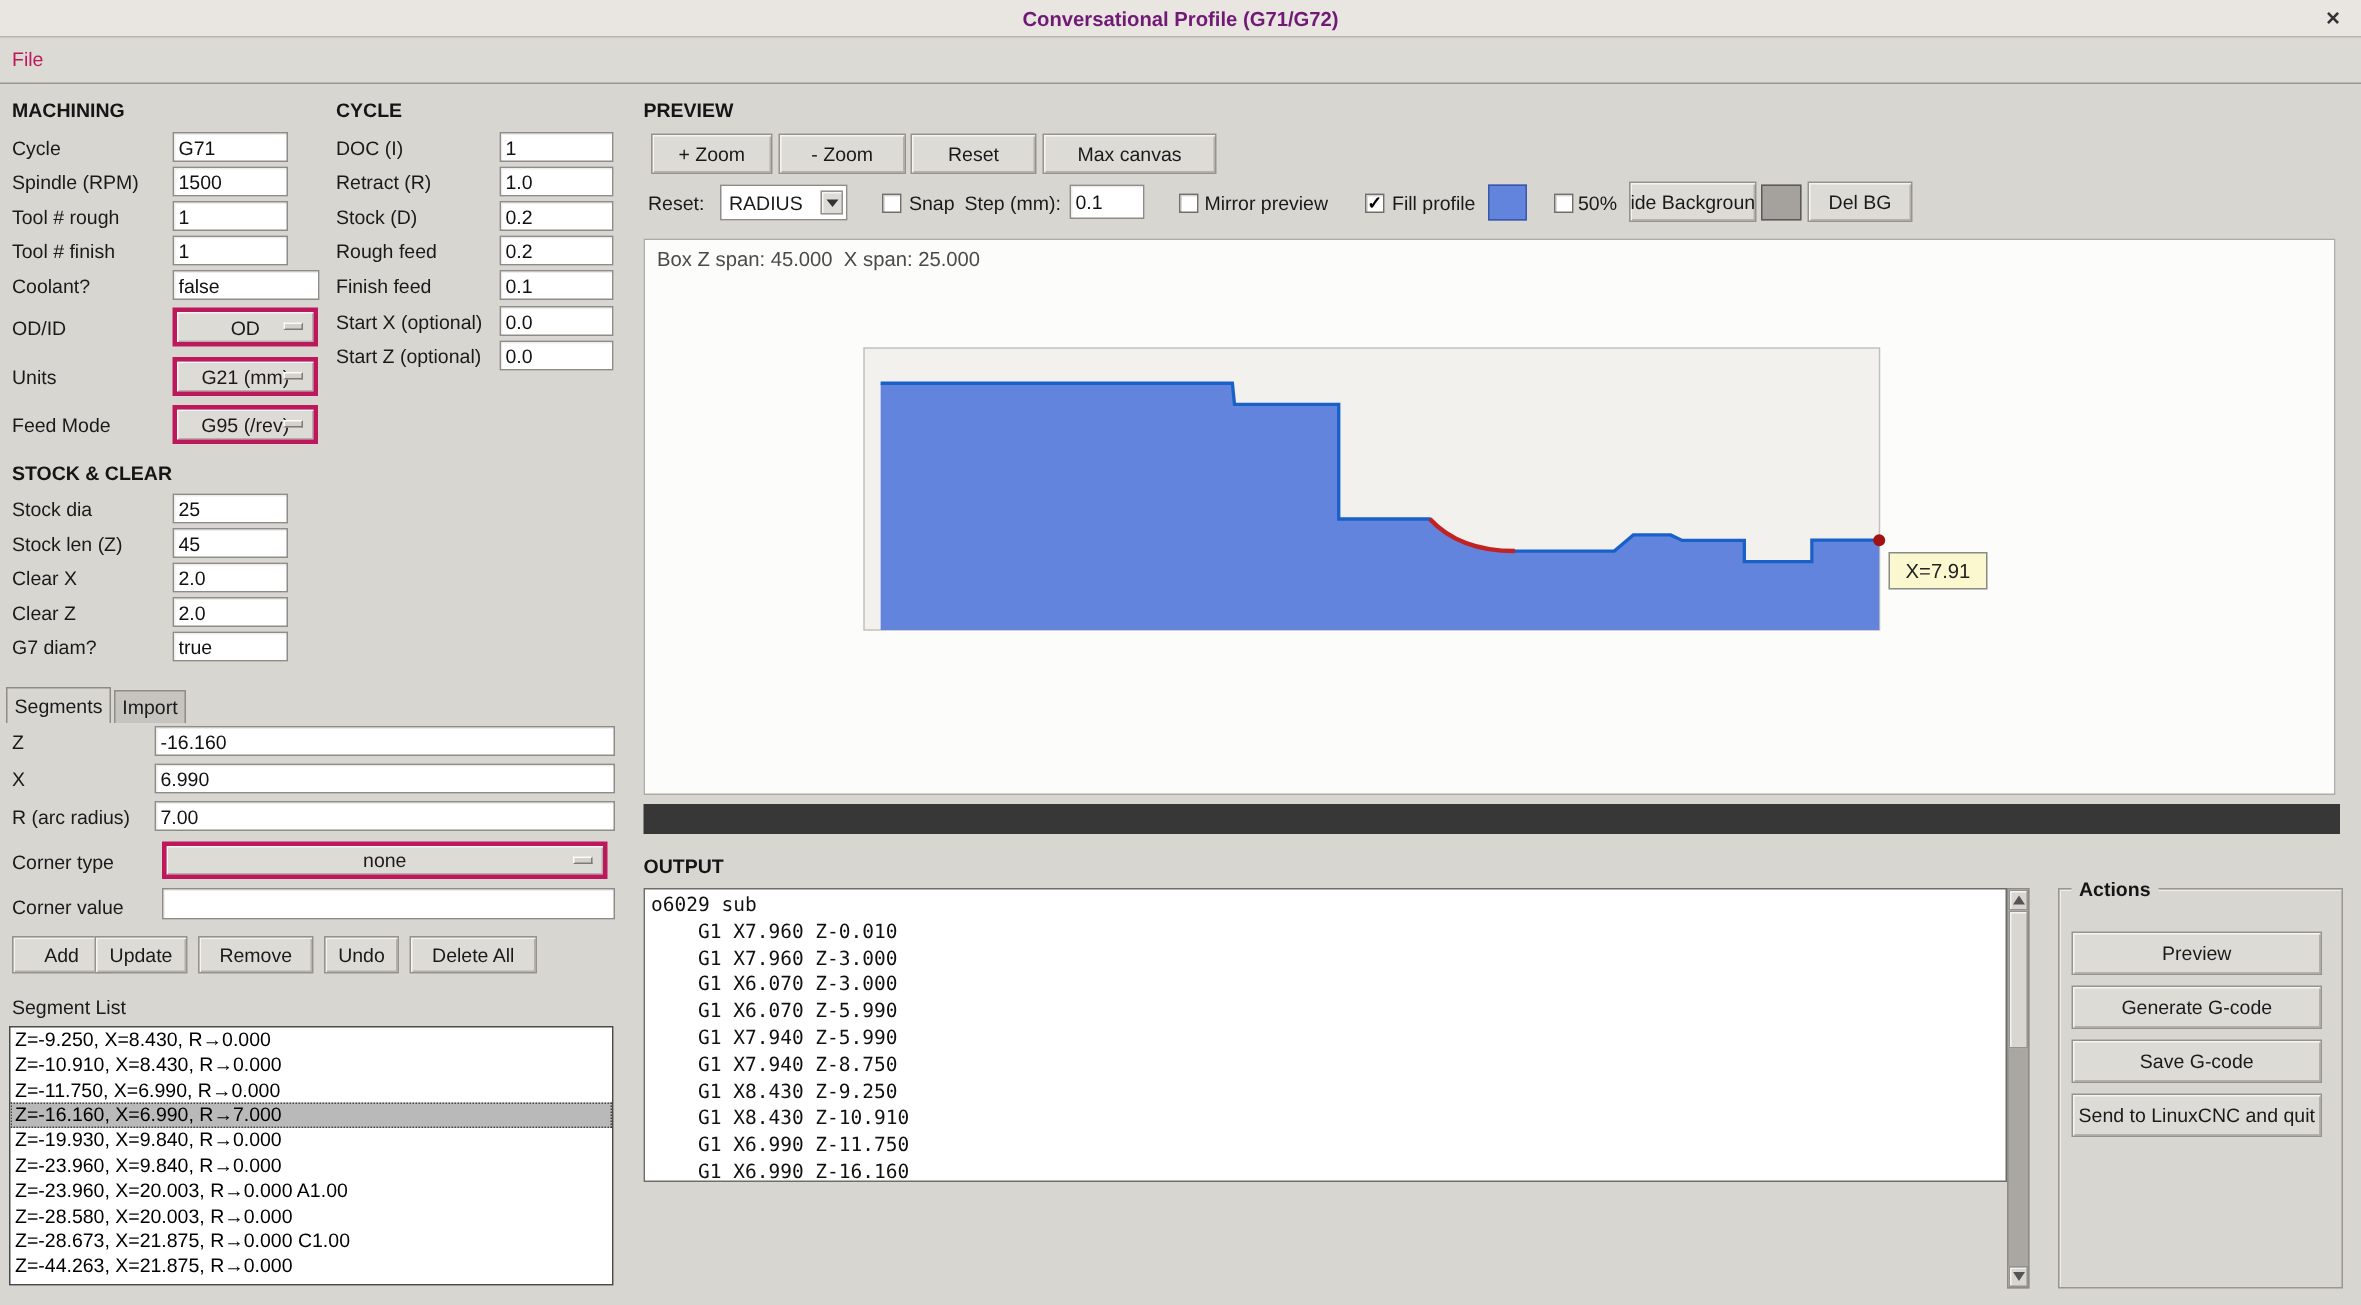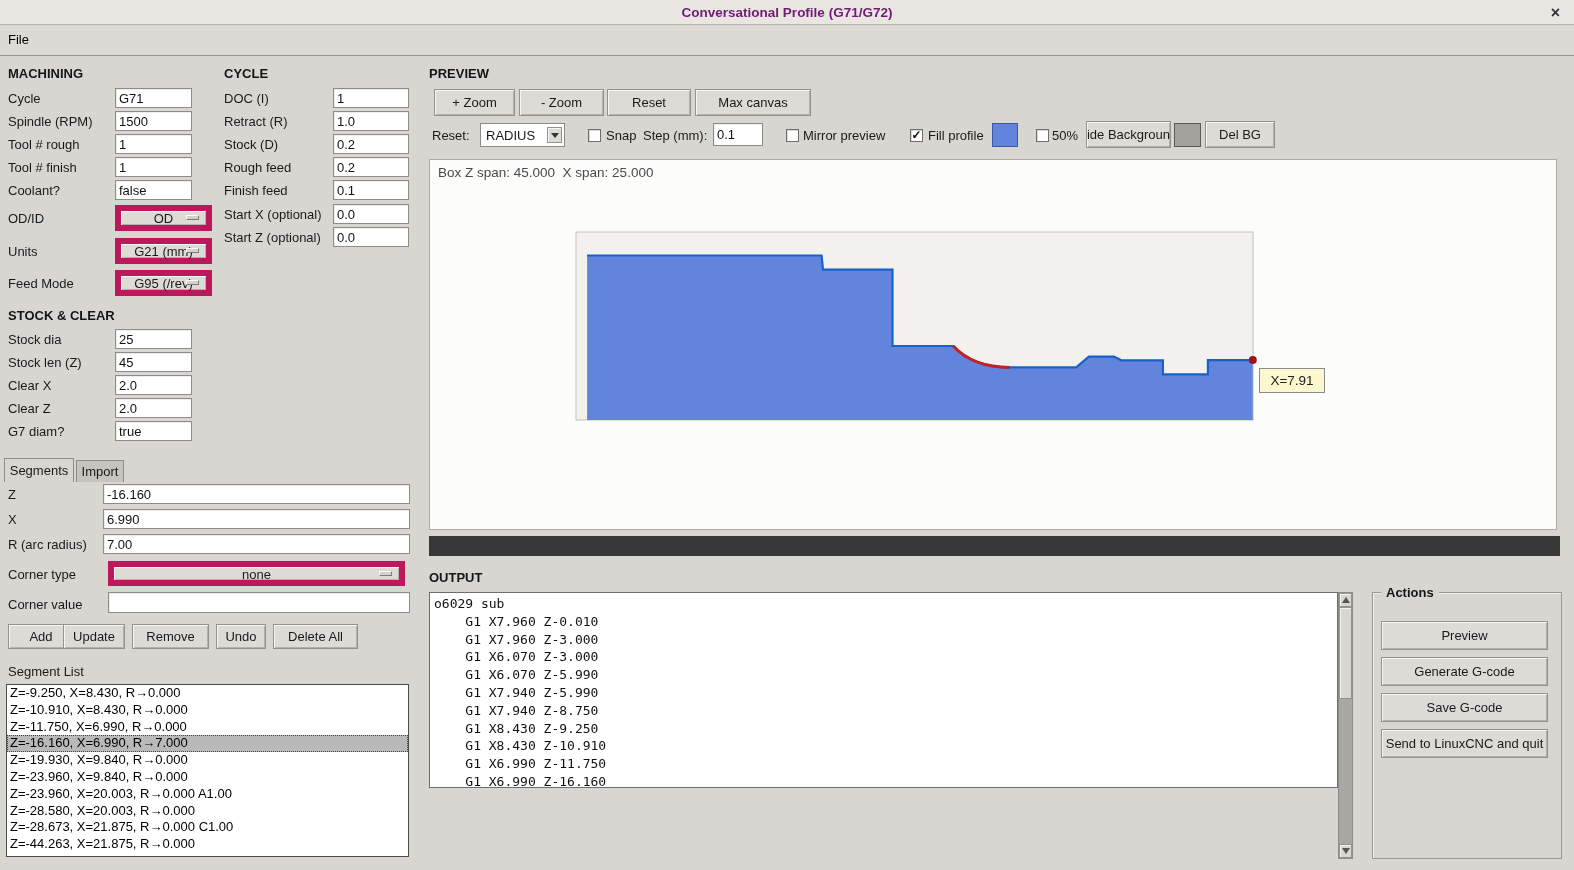--- a/index.html
+++ b/index.html
@@ -16,40 +16,40 @@
   }
   .titlebar .title { font-weight:bold; color:#701a75; font-size:13.5px; }
   .titlebar .close {
     position:absolute; right:14px; top:0; line-height:25px;
     font-size:16px; font-weight:bold; color:#333; cursor:default;
   }
   .menubar {
     position:absolute; left:0; top:26px; width:1574px; height:30px;
     background:#dcdad5; border-bottom:1px solid #9a9792;
   }
-  .menubar .menu-item { position:absolute; left:8px; top:6px; color:#000000; }
+  .menubar .menu-item { position:absolute; left:8px; top:6px; color:#be185d; }
 
   .hdr { position:absolute; font-weight:bold; font-size:13px; color:#151515; white-space:nowrap; }
   .fl  { position:absolute; white-space:nowrap; color:#1a1a1a; }
   .fe  {
     position:absolute; height:20px; background:#fff;
     border:1px solid #8f8c87; box-shadow:inset 1px 1px 0 rgba(0,0,0,0.07);
     font-family:"Liberation Sans", sans-serif; font-size:13px; color:#111;
     padding:0 3px; outline:none;
   }
   .btn {
     position:absolute; background:#dddbd6; border:1px solid #96938e;
     box-shadow:inset 1px 1px 0 #f6f5f3, inset -1px -1px 0 #b4b1ac;
     text-align:center; color:#1a1a1a; font-size:13px;
     display:flex; align-items:center; justify-content:center; white-space:nowrap; overflow:hidden;
   }
   .opt {
-    position:absolute; background:#dddbd6; border:6px solid #be185d;
+    position:absolute; background:#dddbd6; border:3px solid #be185d;
     box-shadow:inset 1px 1px 0 #f6f5f3, inset -1px -1px 0 #b4b1ac;
-    display:flex; align-items:flex-start; justify-content:center;
+    display:flex; align-items:center; justify-content:center;
   }
   .opt .opt-ind {
     position:absolute; right:7px; top:50%; margin-top:-3px;
     width:13px; height:5px; background:#d4d2cd;
     border-top:1px solid #fbfbfa; border-left:1px solid #fbfbfa;
     border-bottom:1px solid #7e7b76; border-right:1px solid #7e7b76;
   }
   .tab {
     position:absolute; text-align:center; border:1px solid #8f8c87; border-bottom:none;
     display:flex; align-items:center; justify-content:center;
@@ -144,21 +144,21 @@
 
   <label class="fl" style="left:8px;top:91px">Cycle</label>
   <input class="fe" style="left: 115px; top: 88px; width: 77px;" value="G71">
   <label class="fl" style="left:8px;top:114px">Spindle (RPM)</label>
   <input class="fe" style="left: 115px; top: 111px; width: 77px;" value="1500">
   <label class="fl" style="left:8px;top:137px">Tool # rough</label>
   <input class="fe" style="left: 115px; top: 134px; width: 77px;" value="1">
   <label class="fl" style="left:8px;top:160px">Tool # finish</label>
   <input class="fe" style="left: 115px; top: 157px; width: 77px;" value="1">
   <label class="fl" style="left:8px;top:183px">Coolant?</label>
-  <input class="fe" style="left: 115px; top: 180px; width: 77px;" value="false">
+  <input class="fe" style="left: 115px; top: 180px; width: 98px;" value="false">
 
   <label class="fl" style="left:8px;top:211px">OD/ID</label>
   <div class="opt" style="left:115px;top:205px;width:97px;height:26px">
     <span>OD</span>
     <span class="opt-ind"></span>
   </div>
   <label class="fl" style="left:8px;top:244px">Units</label>
   <div class="opt" style="left:115px;top:238px;width:97px;height:26px">
     <span>G21 (mm)</span>
     <span class="opt-ind"></span>

